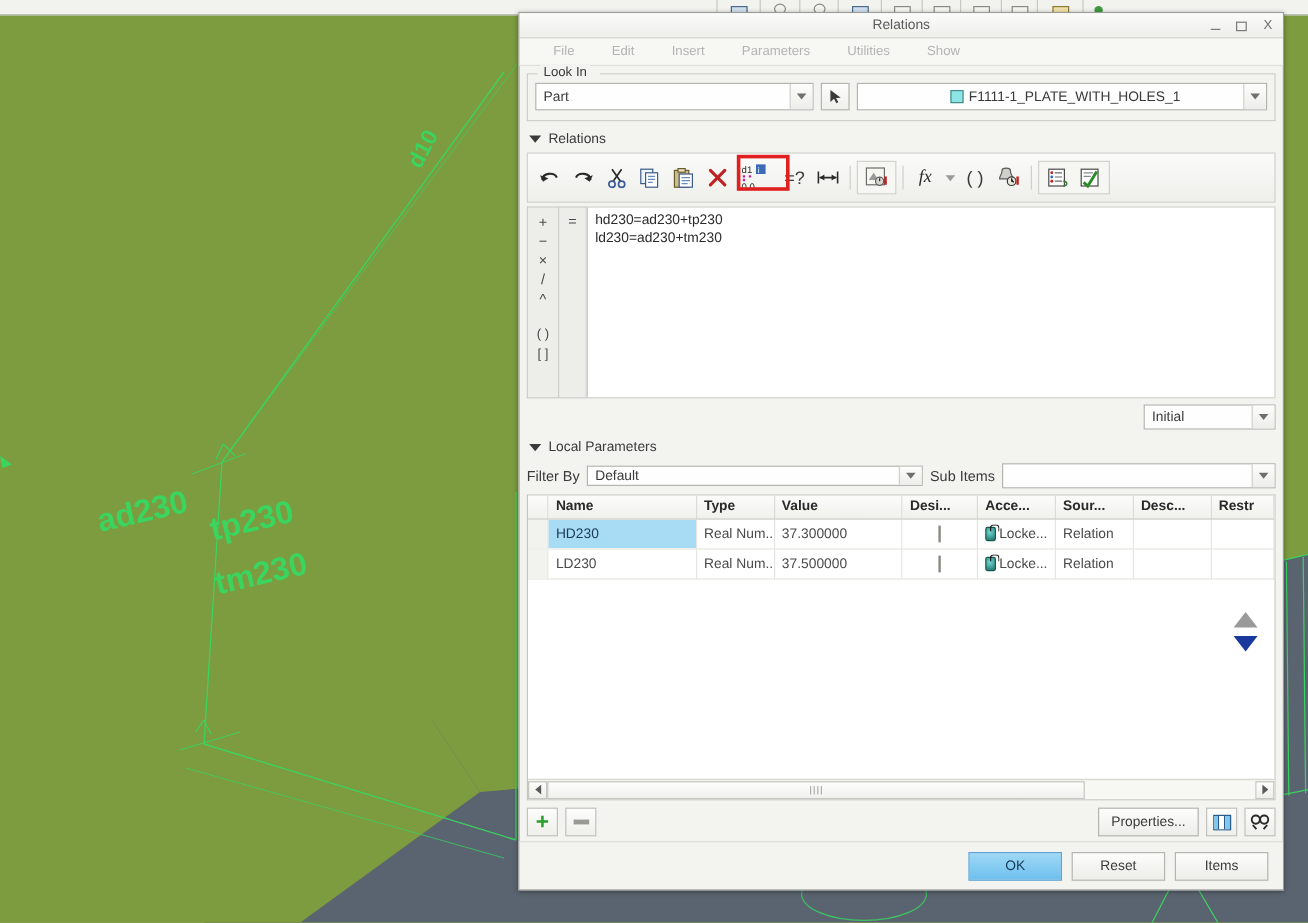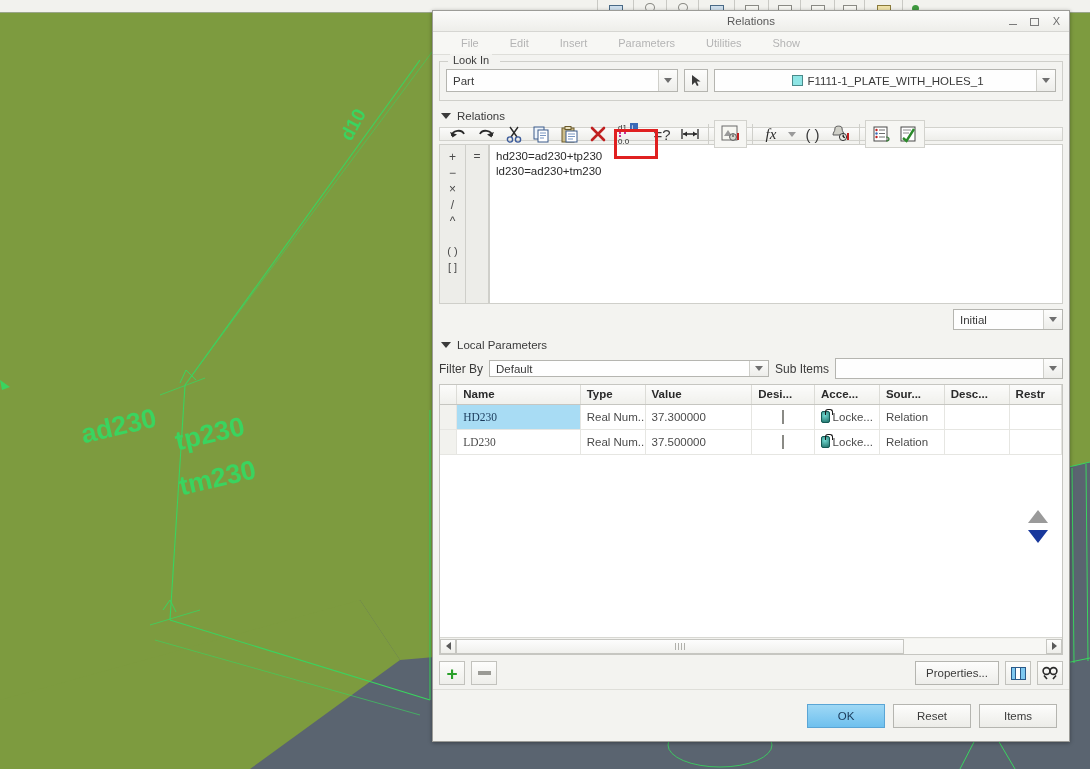--- a/index.html
+++ b/index.html
@@ -136,21 +136,21 @@
   .section-head {
     display: flex; align-items: center; gap: 6px;
     height: 18px; flex: none; margin-top: 6px; padding-left: 2px;
   }
   .tri-right-down { width: 0; height: 0; border-left: 5px solid transparent; border-right: 5px solid transparent;
                     border-top: 6px solid #3a3a3a; }
   .section-head .sh-label { font-size: 11.5px; color: #3a3a3a; }
 
   
   #rel-toolbar {
-    height: 14px; flex: none; margin-top: 2px;
+    height: 42px; flex: none; margin-top: 2px;
     background: linear-gradient(#fbfbfa,#eeeeea);
     border: 1px solid #d2d2cd;
     display: flex; align-items: center; padding: 0 4px; gap: 1px;
     position: relative;
   }
   .tb-btn {
     width: 27px; height: 26px; display: flex; align-items: center; justify-content: center;
     cursor: default; position: relative;
   }
   .tb-sep { width: 1px; height: 20px; background: #cfcfca; margin: 0 4px; }
@@ -203,21 +203,21 @@
     border-right: 1px solid #dcdcd7; border-bottom: 1px solid #c6c6c1;
     font-size: 11.5px; font-weight: bold; color: #2a2a2a;
     height: 19px; padding: 0 6px; text-align: left; overflow: hidden; white-space: nowrap;
   }
   #param-table td {
     border-right: 1px solid #e6e6e2; border-bottom: 1px solid #e6e6e2;
     font-size: 11.5px; color: #4a4a4a; height: 25px; padding: 0 6px;
     white-space: nowrap; overflow: hidden;
   }
   #param-table tr.sel td.c-name { background: #a8dcf4; color: #1a3a5a; }
-  #param-table td.c-name { color: #4a4a4a; font-family: Liberation Serif, serif; }
+  #param-table td.c-name { color: #4a4a4a; }
   .chk-box { width: 12px; height: 12px; border: 1px solid #8a8a85; background: #fff; margin: 0 auto; }
   .cell-center { text-align: center; }
   .lock-ico {
     display: inline-block; width: 12px; height: 12px; vertical-align: -2px; margin-right: 3px;
     background: radial-gradient(circle at 40% 35%, #6fd8d0, #1f6f68);
     border: 1px solid #145a55; border-radius: 2px; position: relative;
   }
   .lock-ico::before {
     content: ""; position: absolute; left: 3px; top: -3px; width: 6px; height: 5px;
     border: 1px solid #1a1a1a; border-bottom: none; border-radius: 3px 3px 0 0;
@@ -256,21 +256,21 @@
     border: 1px solid #b5b5b0; display: flex; align-items: center; font-size: 11.5px; color: #3a3a3a;
   }
   .grid-ico { width: 15px; height: 13px; border: 1px solid #2a5a8a; background: #fff; display: flex; }
   .grid-ico i { flex: 1; border-right: 1px solid #2a5a8a; }
   .grid-ico i:nth-child(1) { background: #7ec8f0; }
   .grid-ico i:nth-child(2) { background: #fff; }
   .grid-ico i:nth-child(3) { background: #7ec8f0; border-right: none; }
 
   
   #dlg-footer {
-    height: 52px; flex: none; border-top: 1px solid #dedeD9;
+    height: 40px; flex: none; border-top: 1px solid #dedeD9;
     background: #f3f3f0; display: flex; align-items: center; justify-content: flex-end;
     gap: 8px; padding-right: 12px; margin-top: 4px;
   }
   .foot-btn {
     width: 78px; height: 24px; display: flex; align-items: center; justify-content: center;
     font-size: 11.5px; border: 1px solid #b5b5b0; background: linear-gradient(#fdfdfc,#ececE8);
     color: #3a3a3a;
   }
   .foot-btn.primary {
     background: linear-gradient(#9fd8f5,#6ec0ee); border-color: #5aa5d5; color: #1a3a5a;

